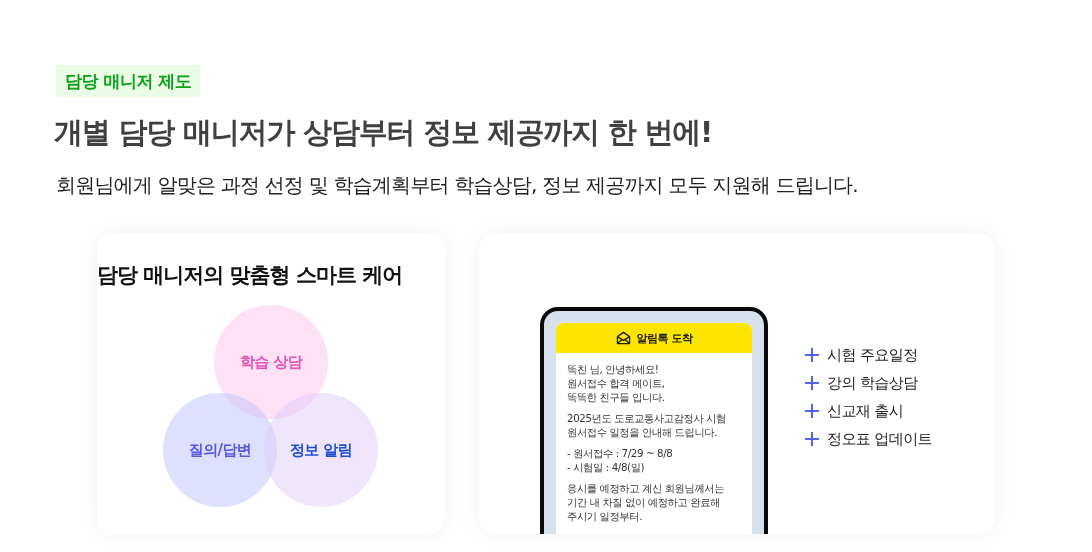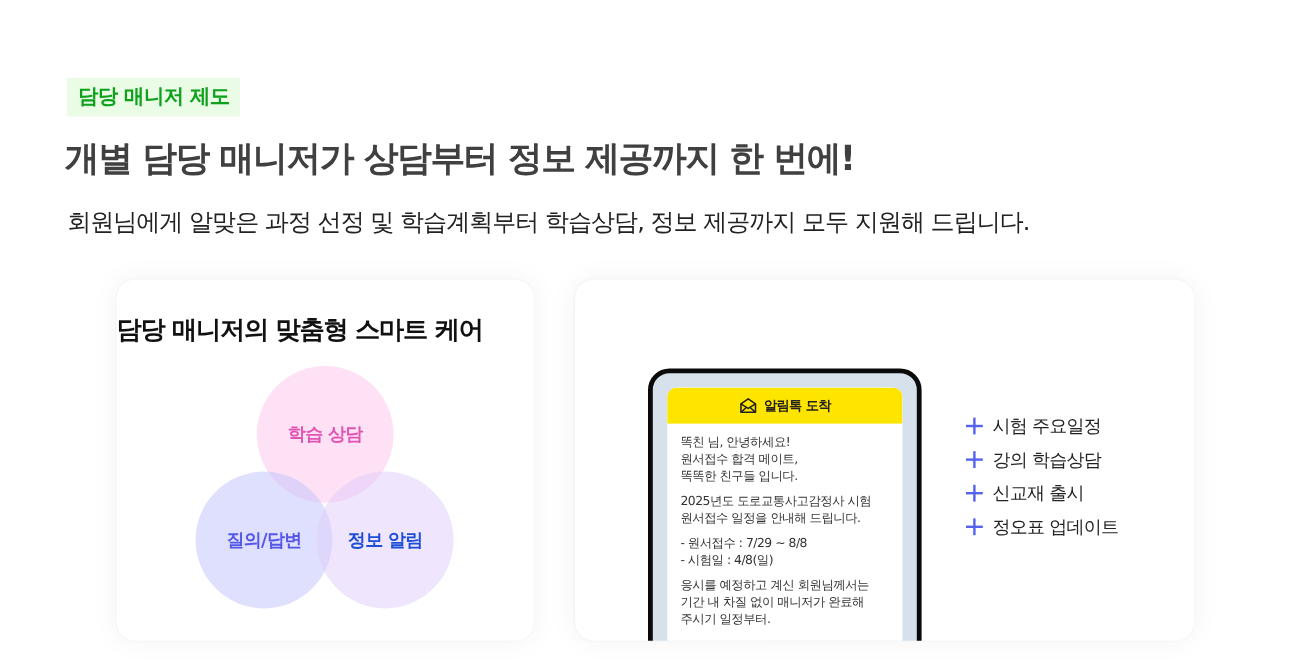--- a/index.html
+++ b/index.html
@@ -113,21 +113,21 @@
           <p>
             <span>2025년도 도로교통사고감정사 시험</span><br>
             <span>원서접수 일정을 안내해 드립니다.</span>
           </p>
           <p>
             <span>- 원서접수 : 7/29 ~ 8/8</span><br>
             <span>- 시험일 : 4/8(일)</span>
           </p>
           <p>
             <span>응시를 예정하고 계신 회원님께서는</span><br>
-            <span>기간 내 차질 없이 매니저가 완료해</span><br>
+            <span>기간 내 차질 없이 예정하고 완료해</span><br>
             <span>주시기 일정부터.</span>
           </p>
         </div>
       </div>
     </div>
 
     <div class="features">
       <div class="feature">
         <span class="plus"></span>
         <span>시험 주요일정</span>

